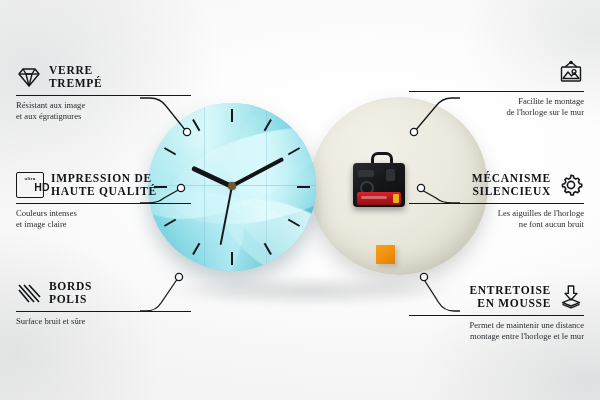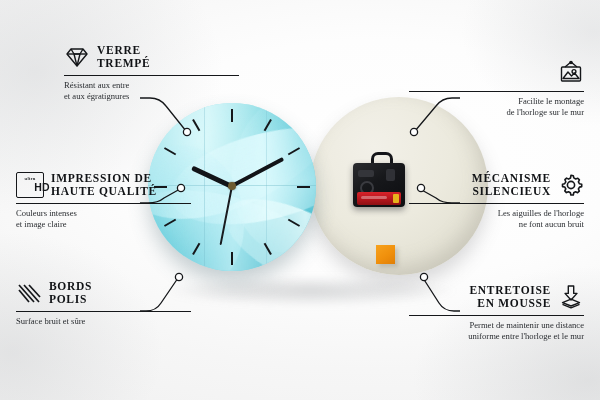--- a/index.html
+++ b/index.html
@@ -332,21 +332,21 @@
     font-family: "Liberation Sans", sans-serif;
     font-size: 10.5px;
     font-weight: bold;
     letter-spacing: 0.2px;
     color: #15171a;
     margin-top: 0.5px;
     margin-left: 24px;
   }
 
   
-  #f-verre        { left: 16px;  top: 40px; margin-left: 48px; }
+  #f-verre        { left: 16px;  top: 60px; }
   #f-impression   { left: 16px;  top: 168px; }
   #f-bords        { left: 16px;  top: 276px; }
   #f-poignee      { left: 409px; top: 56px; }
   #f-mecanisme    { left: 409px; top: 168px; }
   #f-entretoise   { left: 409px; top: 280px; }
 
   .connectors {
     position: absolute;
     inset: 0;
     pointer-events: none;
@@ -435,21 +435,21 @@
           </g>
         </svg>
       </span>
       <div class="feature-title">
         <div>VERRE</div>
         <div>TREMPÉ</div>
       </div>
     </div>
     <div class="rule"></div>
     <div class="feature-desc">
-      <div>Résistant aux entre</div>
+      <div>Résistant aux image</div>
       <div>et aux égratignures</div>
     </div>
   </div>
 
   <div class="feature left" id="f-impression">
     <div class="feature-head">
       <span class="hd-badge">
         <span class="hd-ultra">ultra</span>
         <span class="hd-hd">HD</span>
       </span>
@@ -543,16 +543,16 @@
             <path d="M10.3 2 h5.4 v7.4 h3.3 L13 16 L7 9.4 h3.3 z"></path>
             <path d="M13 15.2 L21.5 18.6 L13 22 L4.5 18.6 z"></path>
             <path d="M4.5 20.4 L13 23.8 L21.5 20.4"></path>
           </g>
         </svg>
       </span>
     </div>
     <div class="rule"></div>
     <div class="feature-desc">
       <div>Permet de maintenir une distance</div>
-      <div>uniforme entre l'horloge et le mur</div>
+      <div>montage entre l'horloge et le mur</div>
     </div>
   </div>
 </div>
 
 </body></html>

